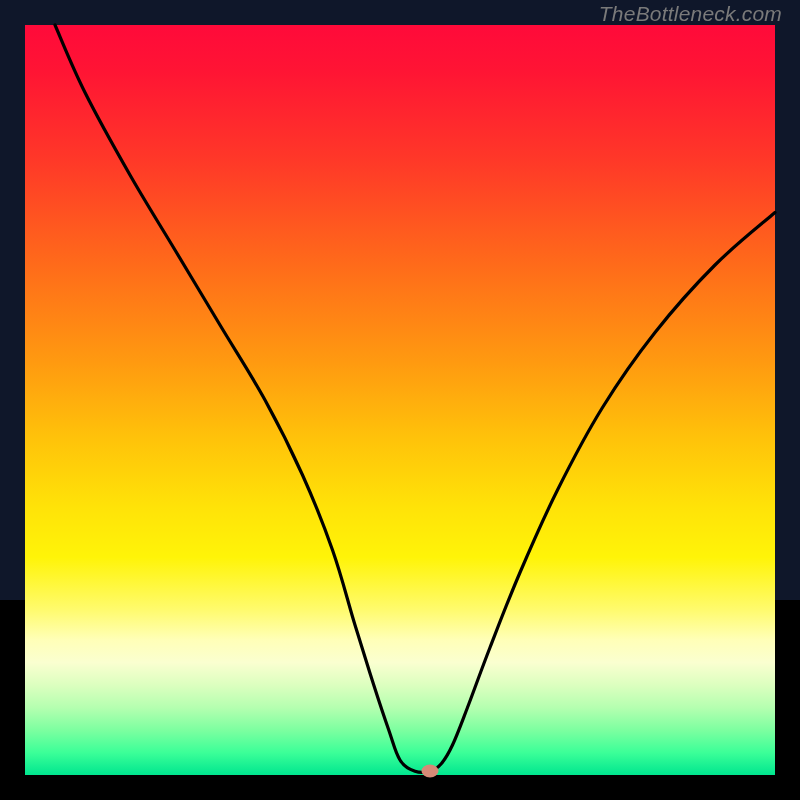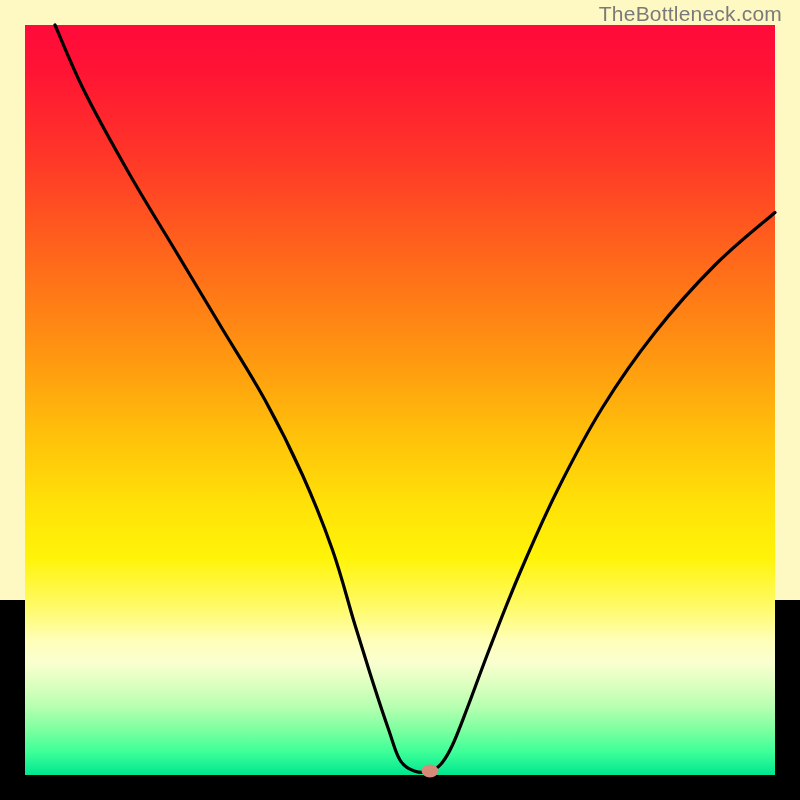--- a/index.html
+++ b/index.html
@@ -8,21 +8,22 @@
     width: 800px;
     height: 800px;
     background: #000;
     overflow: hidden;
     font-family: Arial, Helvetica, sans-serif;
   }
   .frame {
     position: relative;
     width: 800px;
     height: 600px;
-    background: #fef9c3;
+    background: #0f172a;
+    font-style: italic;
   }
   .watermark {
     position: absolute;
     top: 2px;
     right: 18px;
     color: #7a7a7a;
     font-size: 21px;
     font-weight: 500;
     letter-spacing: 0.2px;
     user-select: none;

